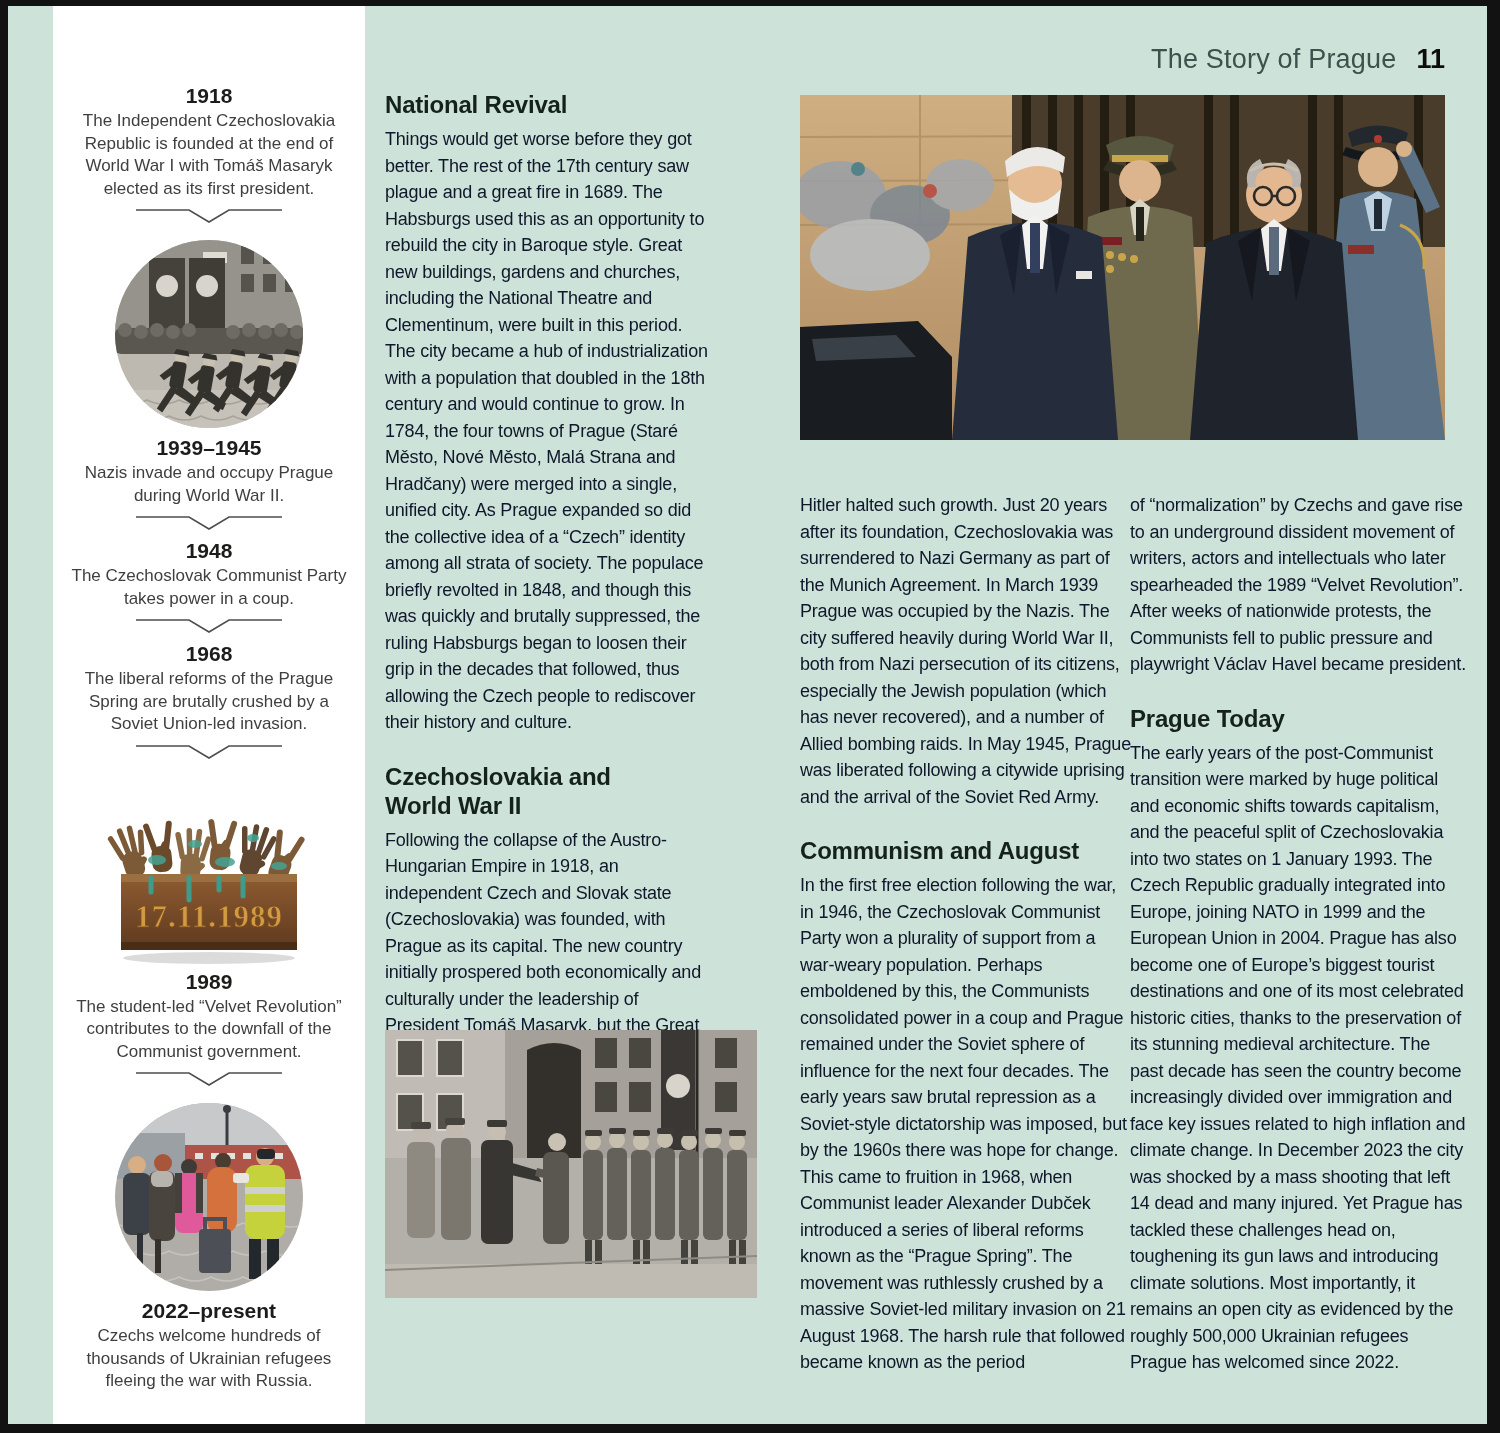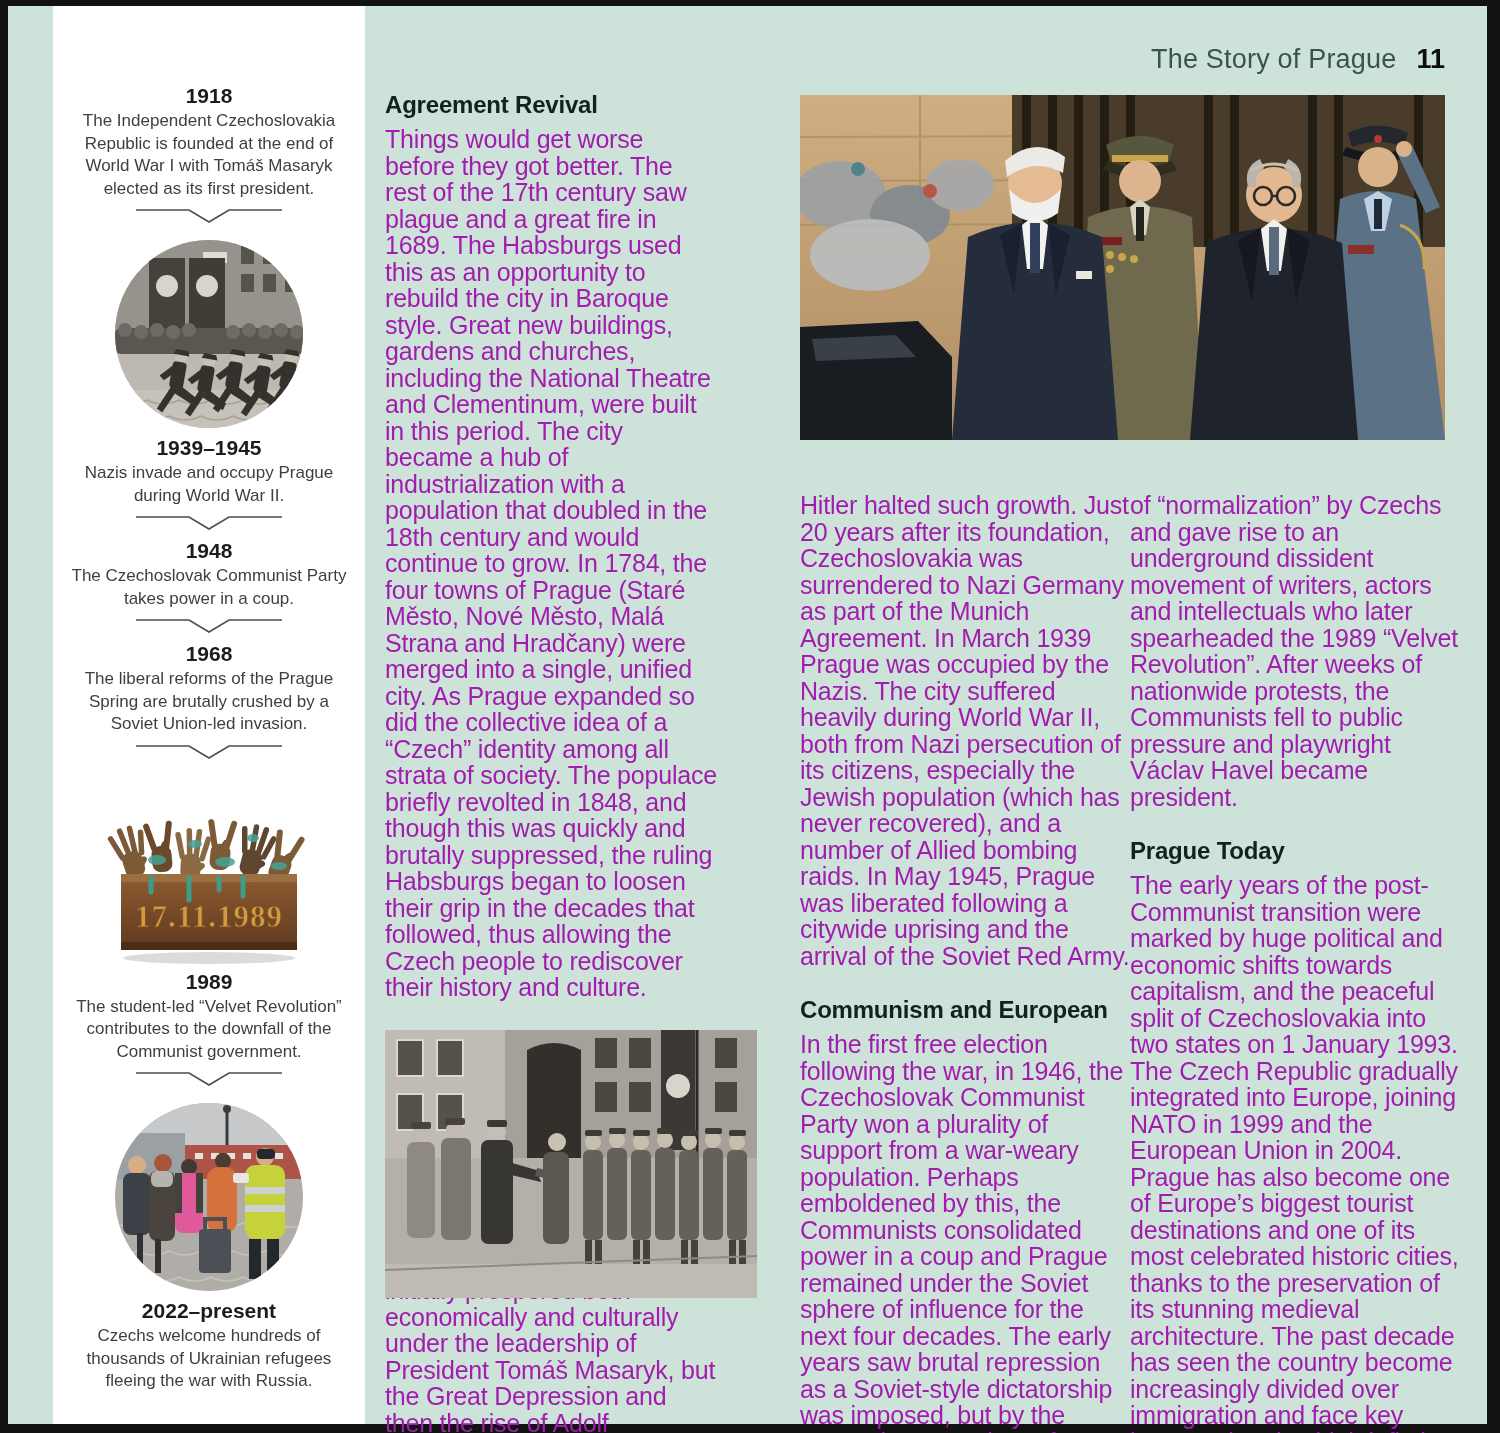--- a/index.html
+++ b/index.html
@@ -12,21 +12,21 @@
   .tl-text{width:290px;font-size:17px;line-height:22.5px;color:#3f3f3f;text-align:center;margin-top:2px;}
   .tl-chev{margin:8px 0 8px 0;}
   .tl-circle{width:188px;height:188px;border-radius:50%;overflow:hidden;margin:8px 0 8px 0;flex:none;}
   .tl-sculpt{width:232px;height:192px;margin:6px 0 4px 0;flex:none;}
   .pg-header{position:absolute;top:38px;right:42px;display:flex;align-items:baseline;gap:20px;}
   .pg-title{font-size:27px;color:#3b524d;font-weight:500;letter-spacing:.2px;}
   .pg-num{font-size:27px;color:#0d0d0d;font-weight:bold;}
   .col{position:absolute;}
   .col h3{font-size:24px;line-height:29px;font-weight:bold;color:#15211d;margin:0 0 7px 0;letter-spacing:-0.2px;}
   .col h3.narrow{max-width:250px;}
-  .col p{font-size:25px;line-height:26.5px;letter-spacing:-0.2px;color:#a21caf;margin:0 0 26px 0;}
+  .col p{font-size:18px;line-height:26.5px;letter-spacing:-0.2px;color:#0f172a;margin:0 0 26px 0;}
   #col1{left:377px;top:84px;width:332px;}
   #col2{left:792px;top:486px;width:332px;}
   #col3{left:1122px;top:486px;width:338px;}
   #col2 h3{margin-top:2px;}
   .photo-state{position:absolute;left:792px;top:89px;width:645px;height:345px;overflow:hidden;}
   .cap{position:absolute;font-size:18.5px;font-weight:bold;color:#132320;line-height:24px;letter-spacing:-0.2px;}
   #cap-state{left:792px;top:444px;width:645px;}
   .photo-hitler{position:absolute;left:377px;top:1024px;width:372px;height:268px;overflow:hidden;}
   #cap-hitler{left:377px;top:1318px;width:372px;}
   svg{display:block;}
@@ -341,21 +341,21 @@
         <path d="M406,148 Q474,118 542,148 L558,345 L390,345 Z" fill="#1f232b"></path>
         <path d="M461,134 L474,124 L487,134 L481,176 L467,176 Z" fill="#f0f0ee"></path>
         <rect x="469" y="132" width="10" height="48" fill="#5a6b7e"></rect>
         <path d="M438,146 L461,132 L452,206 Z" fill="#15181f"></path>
         <path d="M510,146 L487,132 L496,206 Z" fill="#15181f"></path>
       </g>
     </svg>
   </div>
 
   <div class="col" id="col1">
-    <h3>Agreement Revival</h3>
+    <h3>National Revival</h3>
     <p>Things would get worse before they got better. The rest of the 17th century saw plague and a great fire in 1689. The Habsburgs used this as an opportunity to rebuild the city in Baroque style. Great new buildings, gardens and churches, including the National Theatre and Clementinum, were built in this period. The city became a hub of industrialization with a population that doubled in the 18th century and would continue to grow. In 1784, the four towns of Prague (Staré Město, Nové Město, Malá Strana and Hradčany) were merged into a single, unified city. As Prague expanded so did the collective idea of a “Czech” identity among all strata of society. The populace briefly revolted in 1848, and though this was quickly and brutally suppressed, the ruling Habsburgs began to loosen their grip in the decades that followed, thus allowing the Czech people to rediscover their history and culture.</p>
     <h3 class="narrow">Czechoslovakia and World War II</h3>
     <p>Following the collapse of the Austro-Hungarian Empire in 1918, an independent Czech and Slovak state (Czechoslovakia) was founded, with Prague as its capital. The new country initially prospered both economically and culturally under the leadership of President Tomáš Masaryk, but the Great Depression and then the rise of Adolf</p>
   </div>
 
   <div class="photo-hitler">
     <svg viewBox="0 0 372 268" width="372" height="268" preserveAspectRatio="none">
       <rect width="372" height="268" fill="#b3b0aa"></rect>
       <rect width="372" height="128" fill="#a5a19a"></rect>
       <rect width="120" height="128" fill="#c0bcb5"></rect>
@@ -435,21 +435,21 @@
         <rect x="158" y="122" width="26" height="92" rx="7" fill="#5a5750"></rect>
         <path d="M168,150 L150,146 L152,138 L170,142 Z" fill="#5a5750"></path>
       </g>
       <rect y="234" width="372" height="34" fill="#bfbbb3"></rect>
       <line x1="0" y1="240" x2="372" y2="226" stroke="#8f8b83" stroke-width="2"></line>
     </svg>
   </div>
 
   <div class="col" id="col2">
     <p>Hitler halted such growth. Just 20 years after its foundation, Czechoslovakia was surrendered to Nazi Germany as part of the Munich Agreement. In March 1939 Prague was occupied by the Nazis. The city suffered heavily during World War II, both from Nazi persecution of its citizens, especially the Jewish population (which has never recovered), and a number of Allied bombing raids. In May 1945, Prague was liberated following a citywide uprising and the arrival of the Soviet Red Army.</p>
-    <h3>Communism and European</h3>
+    <h3>Communism and August</h3>
     <p>In the first free election following the war, in 1946, the Czechoslovak Communist Party won a plurality of support from a war-weary population. Perhaps emboldened by this, the Communists consolidated power in a coup and Prague remained under the Soviet sphere of influence for the next four decades. The early years saw brutal repression as a Soviet-style dictatorship was imposed, but by the 1960s there was hope for change. This came to fruition in 1968, when Communist leader Alexander Dubček introduced a series of liberal reforms known as the “Prague Spring”. The movement was ruthlessly crushed by a massive Soviet-led military invasion on 21 August 1968. The harsh rule that followed became known as the period</p>
   </div>
 
   <div class="col" id="col3">
     <p>of “normalization” by Czechs and gave rise to an underground dissident movement of writers, actors and intellectuals who later spearheaded the 1989 “Velvet Revolution”. After weeks of nationwide protests, the Communists fell to public pressure and playwright Václav Havel became president.</p>
     <h3>Prague Today</h3>
     <p>The early years of the post-Communist transition were marked by huge political and economic shifts towards capitalism, and the peaceful split of Czechoslovakia into two states on 1 January 1993. The Czech Republic gradually integrated into Europe, joining NATO in 1999 and the European Union in 2004. Prague has also become one of Europe’s biggest tourist destinations and one of its most celebrated historic cities, thanks to the preservation of its stunning medieval architecture. The past decade has seen the country become increasingly divided over immigration and face key issues related to high inflation and climate change. In December 2023 the city was shocked by a mass shooting that left 14 dead and many injured. Yet Prague has tackled these challenges head on, toughening its gun laws and introducing climate solutions. Most importantly, it remains an open city as evidenced by the roughly 500,000 Ukrainian refugees Prague has welcomed since 2022.</p>
   </div>
 
  </div>

